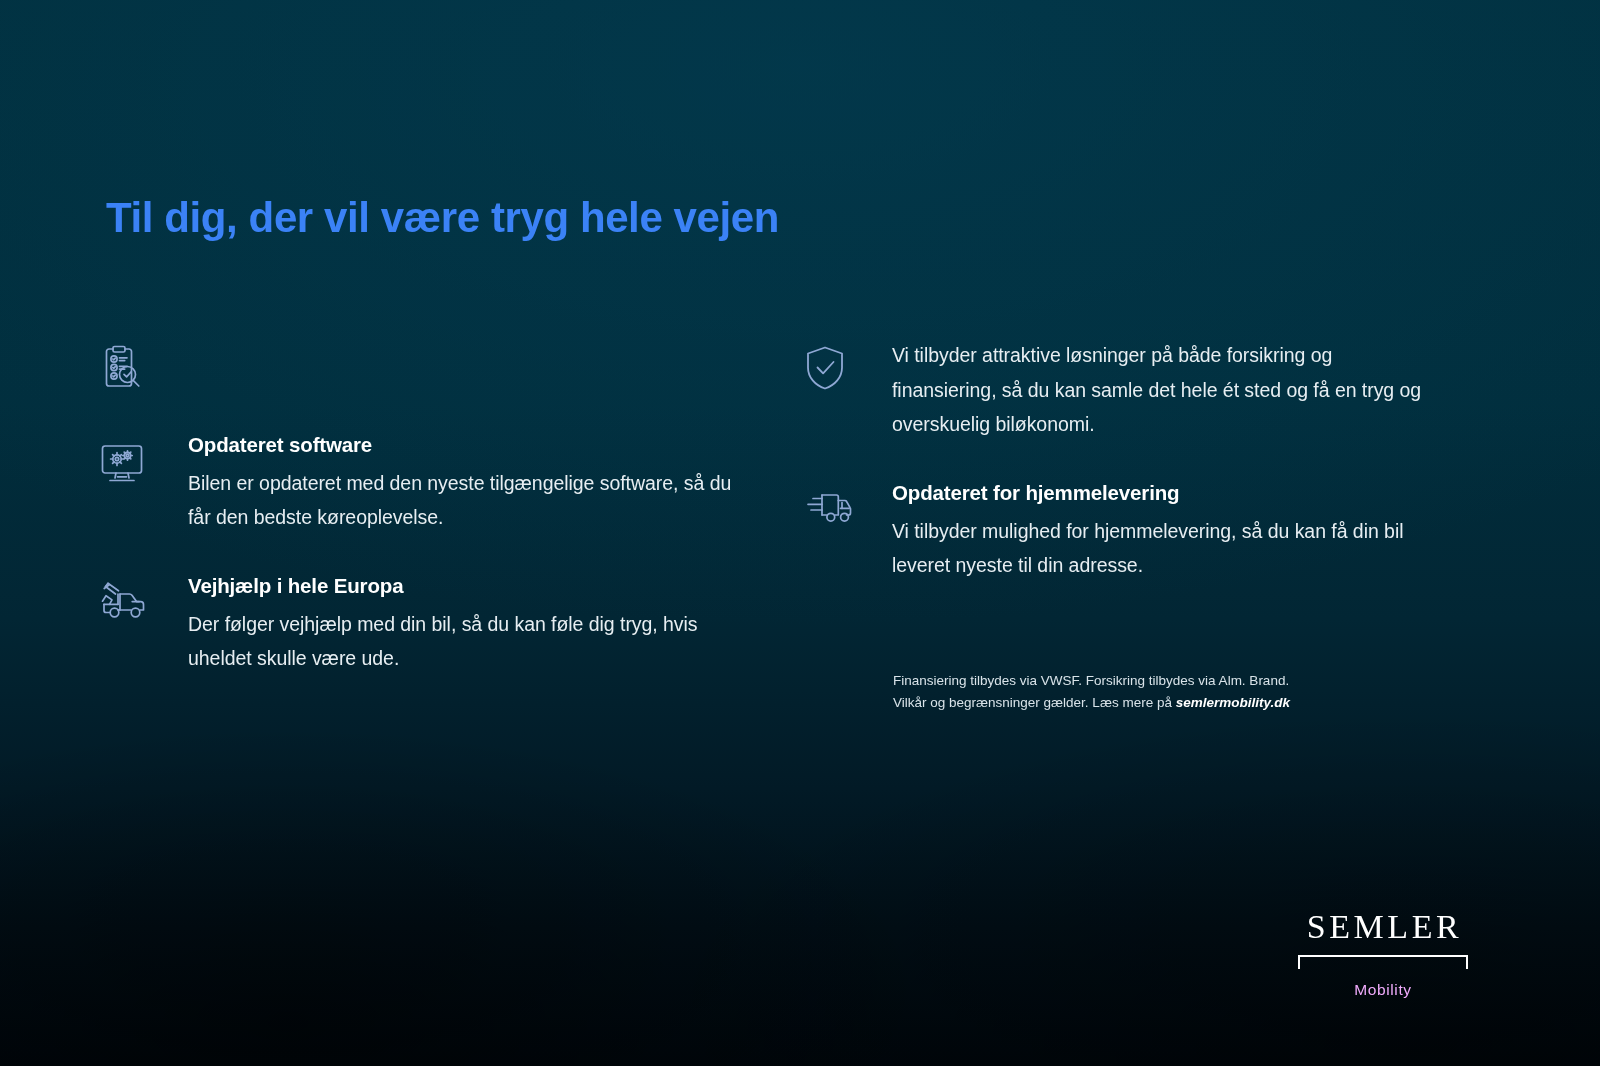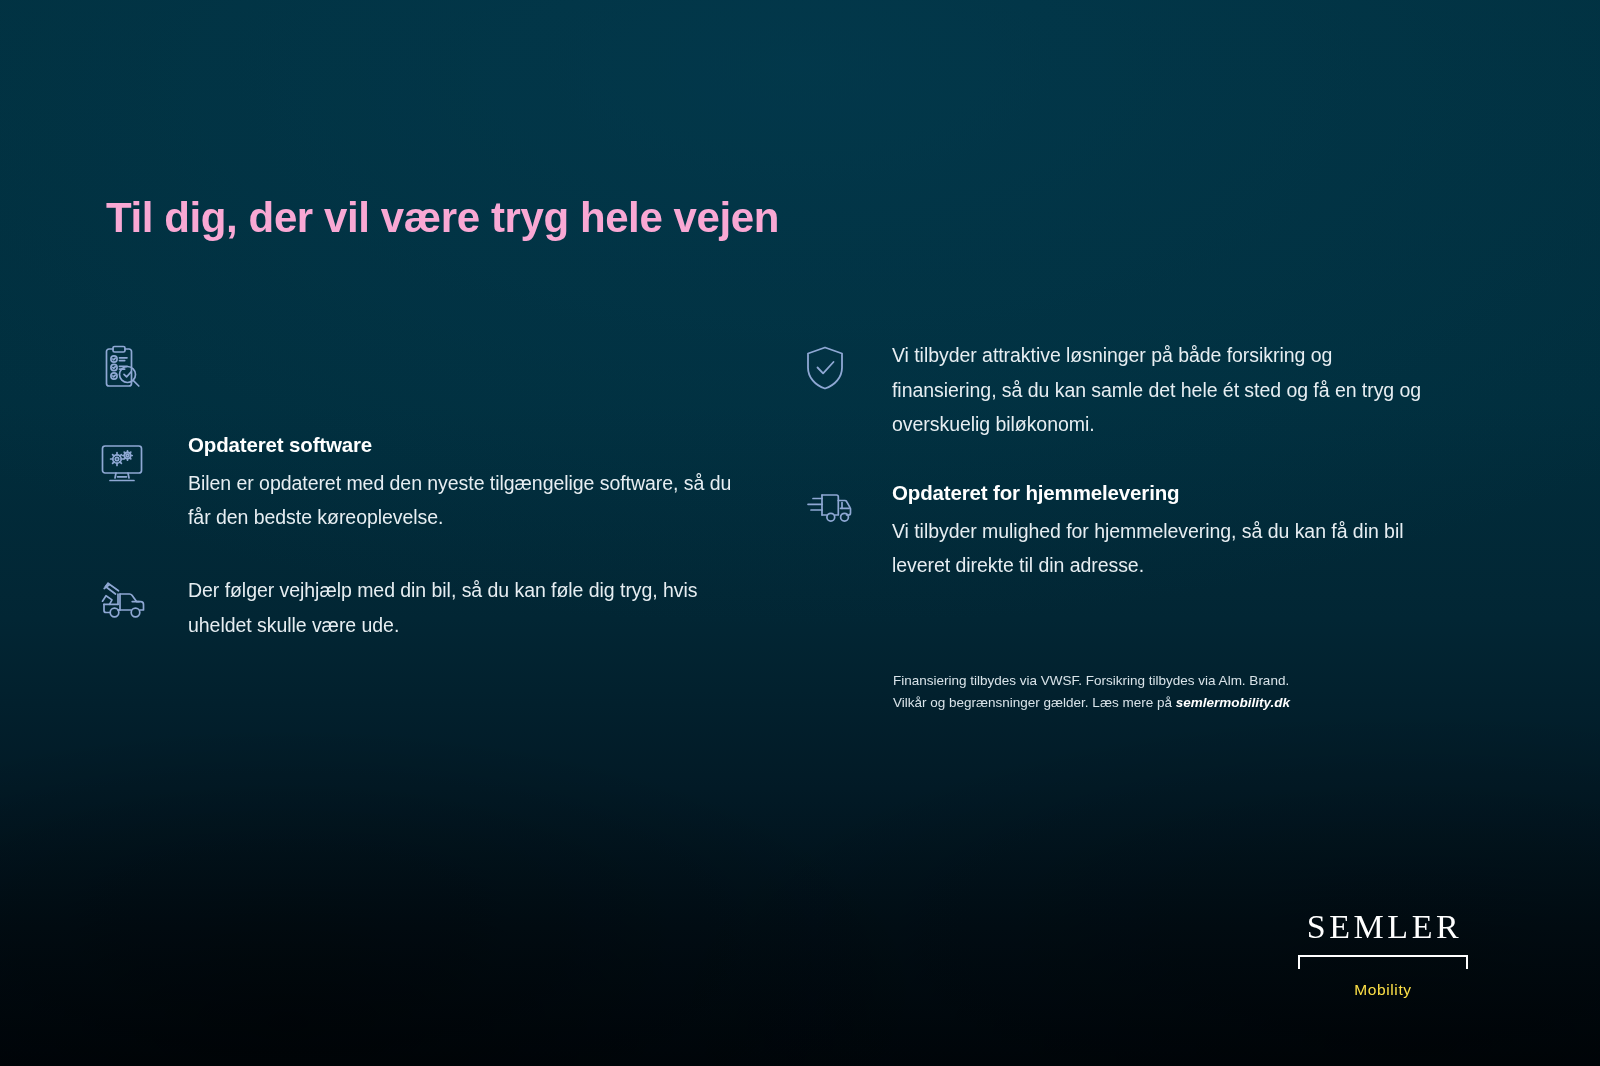--- a/index.html
+++ b/index.html
@@ -31,21 +31,21 @@
       radial-gradient(70% 45% at 88% 98%, rgba(0,0,0,0.40) 0%, rgba(0,0,0,0) 70%);
   }
   #page { position:absolute; inset:0; }
 
   .heading {
     position:absolute;
     left:106px; top:194px;
     font-size:42px;
     font-weight:700;
     letter-spacing:-0.4px;
-    color:#f9a8d4;
+    color:#3b82f6;
     line-height:1.15;
   }
 
   .col { position:absolute; width:640px; }
   .col-left  { left:96px;  top:338px; }
   .col-right { left:800px; top:338px; }
 
   .feature { position:relative; display:flex; margin-bottom:38px; }
   .feature:last-child { margin-bottom:0; }
 
@@ -116,21 +116,21 @@
   .logo-rule .tick-l, .logo-rule .tick-r {
     position:absolute; top:0; width:2px; height:14px; background:#FFFFFF;
   }
   .logo-rule .tick-l { left:0; }
   .logo-rule .tick-r { right:0; }
   .logo-sub {
     margin-top:10px;
     font-size:15.5px;
     font-weight:400;
     letter-spacing:0.6px;
-    color:#fde047;
+    color:#f0abfc;
     text-align:center;
   }
 </style>
 </head>
 <body>
 
 <div id="bg"></div>
 
 <div id="page">
 
@@ -196,20 +196,21 @@
           <path d="M8 27.3h14"></path>
           <path d="M22 27.3V17"></path>
           <path d="M19.5 17L9.5 9.5"></path>
           <path d="M22.5 13.8L12 6.3"></path>
           <path d="M9.5 9.5L12 6.3"></path>
           <path d="M8.2 11.5l5-3.8"></path>
           <path d="M6.5 24.2l3.5-5.5 6 4.2-2.5 4.4"></path>
         </svg>
       </div>
       <div class="fbody">
+        <div class="ftitle">Vejhjælp i hele Europa</div>
         <div class="ftext">Der følger vejhjælp med din bil, så du kan føle dig tryg, hvis uheldet skulle være ude.</div>
       </div>
     </div>
 
   </div>
 
   <div class="col col-right">
 
     <div class="feature">
       <div class="ficon">
@@ -232,21 +233,21 @@
           <path d="M40.5 24.3h8.6"></path>
           <path d="M42 18.6v5.7"></path>
           <circle cx="30.8" cy="33.2" r="3.9"></circle>
           <circle cx="44.5" cy="33.2" r="3.9"></circle>
           <path d="M22 11v20"></path>
           <path d="M13 14.5h9M8 20.3h14M11 26h11"></path>
         </svg>
       </div>
       <div class="fbody">
         <div class="ftitle">Opdateret for hjemmelevering</div>
-        <div class="ftext">Vi tilbyder mulighed for hjemmelevering, så du kan få din bil leveret direkte til din adresse.</div>
+        <div class="ftext">Vi tilbyder mulighed for hjemmelevering, så du kan få din bil leveret nyeste til din adresse.</div>
       </div>
     </div>
 
   </div>
 
   <div class="disclaimer">
     <div>Finansiering tilbydes via VWSF. Forsikring tilbydes via Alm. Brand.</div>
     <div><span>Vilkår og begrænsninger gælder. Læs mere på </span><b>semlermobility.dk</b></div>
   </div>
 

